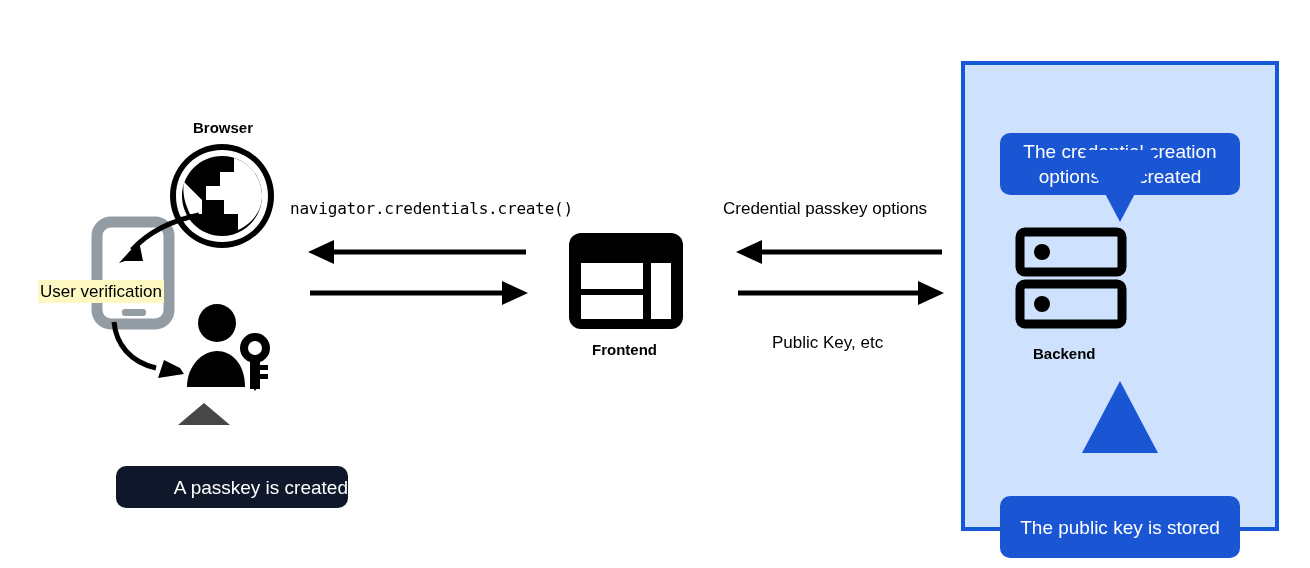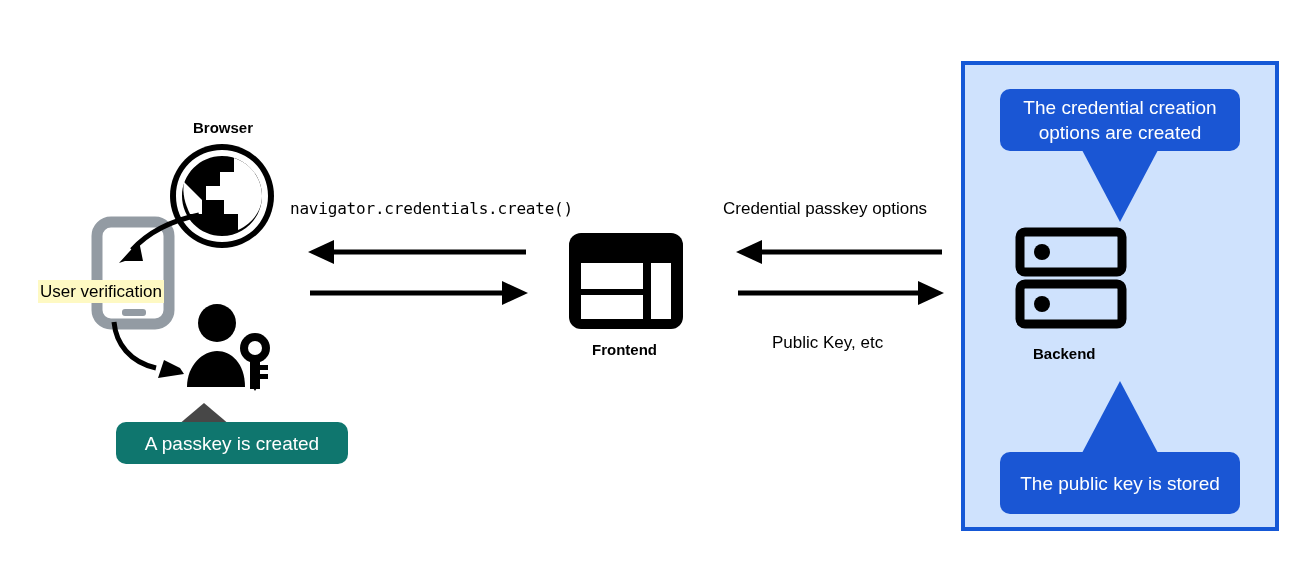--- a/index.html
+++ b/index.html
@@ -50,23 +50,24 @@
     box-sizing: border-box;
     border-radius: 10px;
     color: #ffffff;
     font-size: 19px;
     line-height: 25px;
     text-align: center;
     display: flex;
     align-items: center;
     justify-content: center;
     padding: 6px 0;
+    margin-top: 44px;
   }
   .callout-blue { background: #1a56d4; }
-  .callout-dark { background: #0f766e; }
+  .callout-dark { background: #0f172a; justify-content: flex-end; }
 
   .tail {
     width: 0; height: 0;
     border-style: solid;
   }
   
   .tail-down {
     border-width: 72px 38px 0 38px;
     border-color: #1a56d4 transparent transparent transparent;
   }

